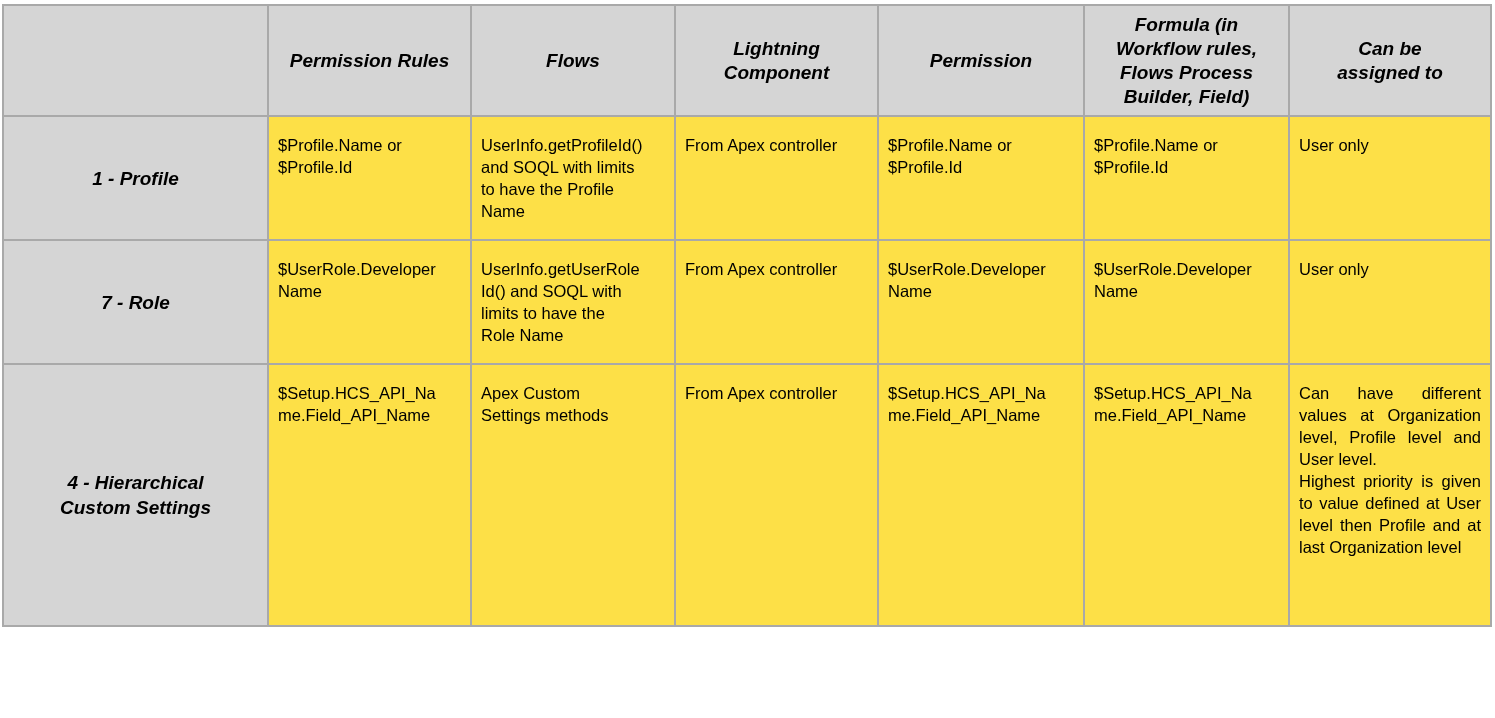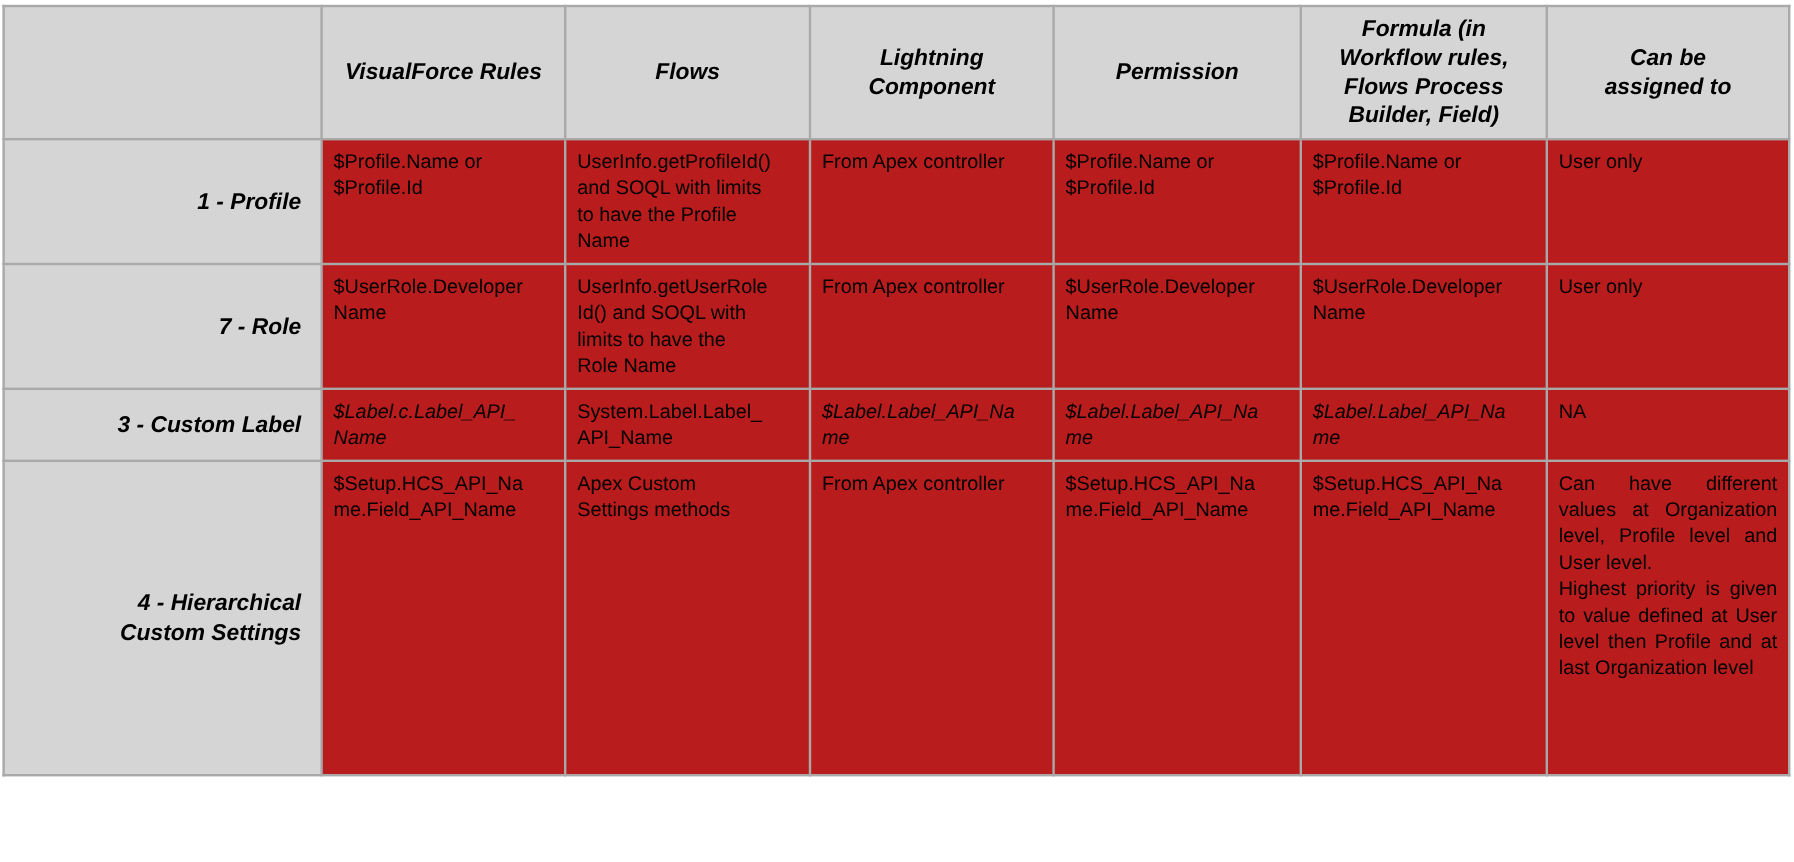--- a/index.html
+++ b/index.html
@@ -31,32 +31,32 @@
     vertical-align: middle;
     padding: 4px 8px;
     white-space: pre-line;
   }
   tbody th.rowlabel {
     background: #d5d5d5;
     font-weight: bold;
     font-style: italic;
     font-size: 19px;
     line-height: 25px;
-    text-align: right;
+    text-align: center;
     vertical-align: middle;
     padding: 4px 16px;
     white-space: pre-line;
   }
   tbody td {
-    background: #b91c1c;
+    background: #fde047;
     font-size: 16.5px;
     line-height: 22px;
     vertical-align: top;
     text-align: left;
-    padding: 7px 9px;
+    padding: 17px 9px;
     white-space: pre-line;
     overflow-wrap: break-word;
   }
   tbody td.italic { font-style: italic; }
   tbody td.justify { text-align: justify; }
 </style>
 </head>
 <body>
 
 <table class="cmp">
@@ -65,21 +65,21 @@
     <col style="width:203px">
     <col style="width:204px">
     <col style="width:203px">
     <col style="width:206px">
     <col style="width:205px">
     <col style="width:202px">
   </colgroup>
   <thead>
     <tr style="height:111px">
       <th></th>
-      <th>VisualForce Rules</th>
+      <th>Permission Rules</th>
       <th>Flows</th>
       <th>Lightning
 Component</th>
       <th>Permission</th>
       <th>Formula (in
 Workflow rules,
 Flows Process
 Builder, Field)</th>
       <th>Can be
 assigned to</th>
@@ -109,34 +109,20 @@
 Id() and SOQL with
 limits to have the
 Role Name</td>
       <td>From Apex controller</td>
       <td>$UserRole.Developer
 Name</td>
       <td>$UserRole.Developer
 Name</td>
       <td>User only</td>
     </tr>
-    <tr style="height:52px">
-      <th class="rowlabel">3 - Custom Label</th>
-      <td class="italic">$Label.c.Label_API_
-Name</td>
-      <td>System.Label.Label_
-API_Name</td>
-      <td class="italic">$Label.Label_API_Na
-me</td>
-      <td class="italic">$Label.Label_API_Na
-me</td>
-      <td class="italic">$Label.Label_API_Na
-me</td>
-      <td>NA</td>
-    </tr>
     <tr style="height:262px">
       <th class="rowlabel">4 - Hierarchical
 Custom Settings</th>
       <td>$Setup.HCS_API_Na
 me.Field_API_Name</td>
       <td>Apex Custom
 Settings methods</td>
       <td>From Apex controller</td>
       <td>$Setup.HCS_API_Na
 me.Field_API_Name</td>

